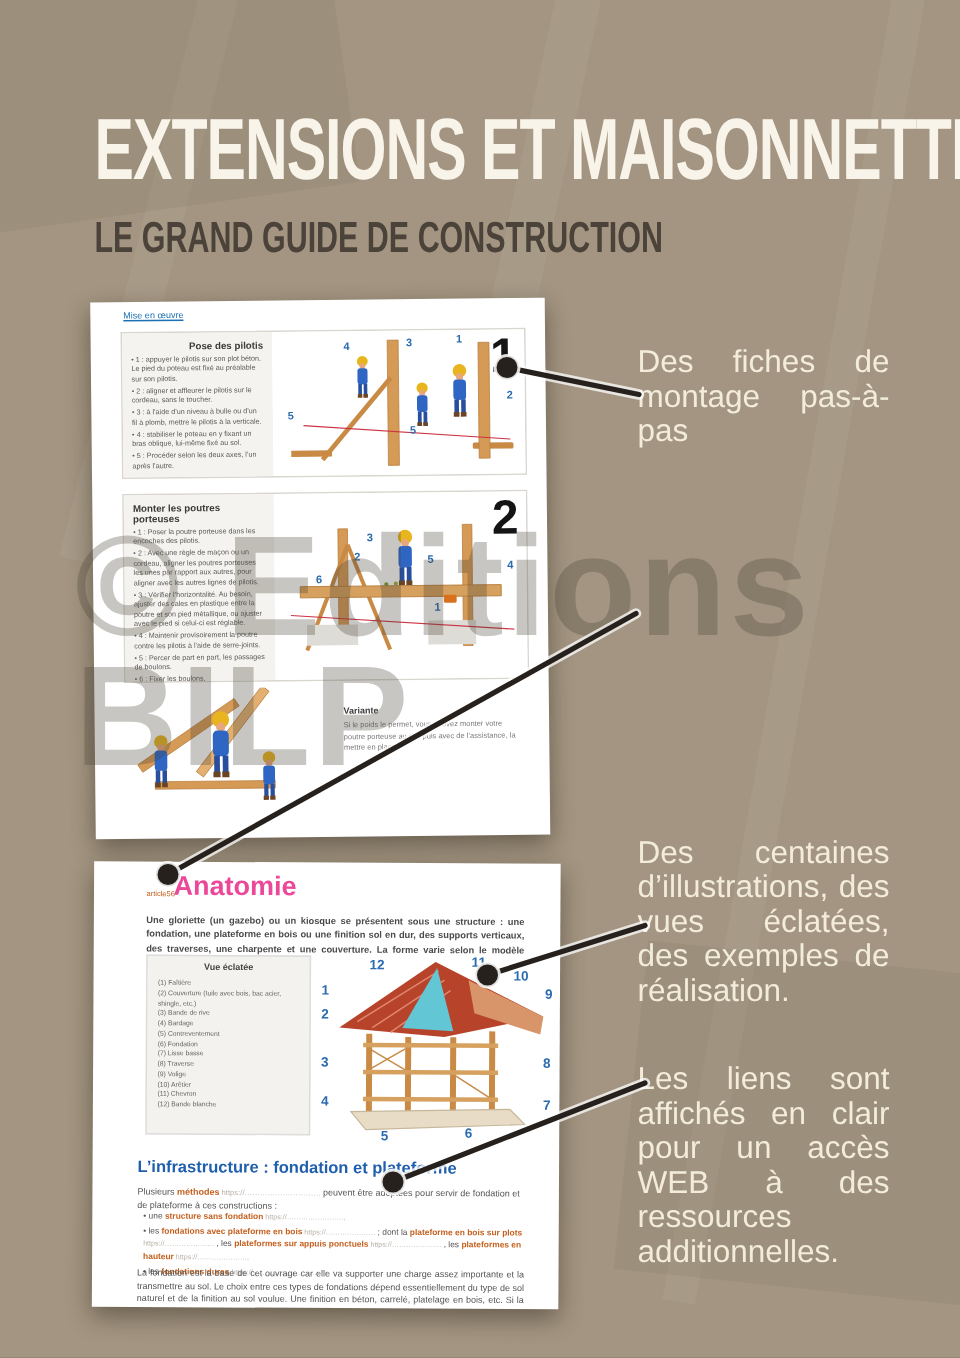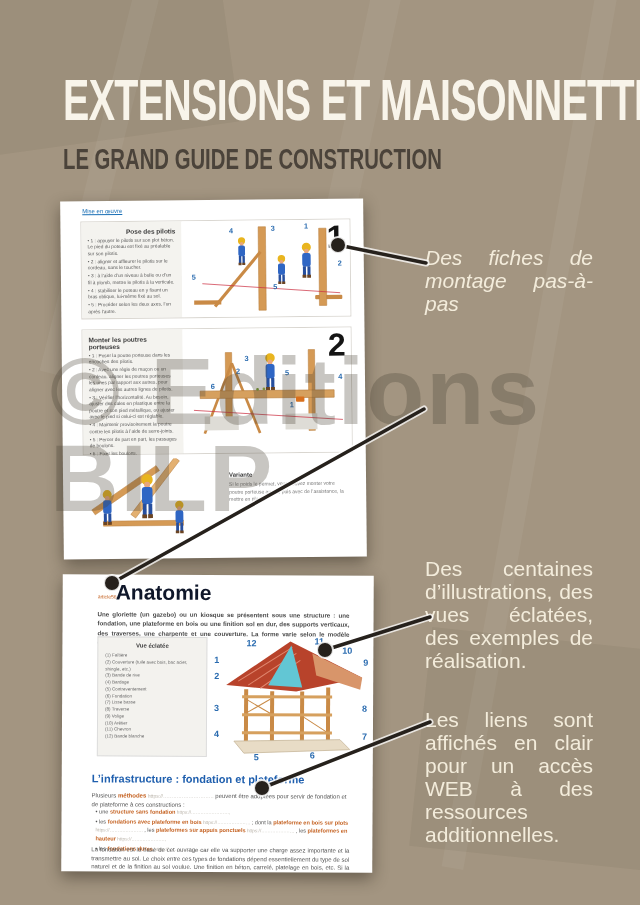--- a/index.html
+++ b/index.html
@@ -32,21 +32,21 @@
   .steps{margin:0;padding:0;list-style:none;}
   .steps li{font-size:4.8px;color:#5a5a5a;line-height:1.35;margin-bottom:1.5px;}
   .steps li::before{content:"• ";}
   .bignum{position:absolute;right:5px;top:1px;font-size:32px;font-weight:bold;color:#141414;line-height:1;}
   .variantblock{position:absolute;left:20px;top:258px;width:268px;height:94px;}
   .vartxt{position:absolute;left:146px;top:14px;width:116px;}
   .vartxt h5{font-size:6px;color:#3b3b3b;margin:0 0 3px;}
   .vartxt p{font-size:5px;color:#7a7a7a;margin:0;line-height:1.5;}
 
   .artTag{position:absolute;left:35px;top:19px;font-size:5px;color:#c4601f;}
-  .anatomie{position:absolute;left:53px;top:6px;font-size:21px;font-weight:bold;color:#0f172a;}
+  .anatomie{position:absolute;left:53px;top:6px;font-size:18px;font-weight:bold;color:#ec4899;}
   .intro{position:absolute;left:35px;top:35px;width:252px;font-size:6.2px;font-weight:bold;
          color:#4a4a4a;text-align:justify;line-height:1.5;}
   .explBox{position:absolute;left:35px;top:62px;width:110px;height:120px;background:#f3f2ee;
            border:1px solid #ddd;padding:4px;box-sizing:border-box;}
   .explBox h5{font-size:6px;color:#444;text-align:center;margin:1px 0 4px;}
   .explList{margin:0;padding-left:3px;list-style:none;}
   .explList li{font-size:4.5px;color:#666;line-height:1.5;}
   .gazArea{position:absolute;left:150px;top:58px;width:160px;height:128px;}
 
   .infraTitle{position:absolute;left:30px;top:198px;font-size:11px;font-weight:bold;color:#1f5fae;}
@@ -55,21 +55,21 @@
   .infraList li{font-size:5.6px;color:#555;line-height:1.55;margin-bottom:1px;}
   .infraList li::before{content:"• ";}
   .olink{color:#c4601f;font-weight:bold;text-decoration:none;}
   .url{color:#b9b3a9;font-size:0.85em;}
   .infraFooter{position:absolute;left:30px;top:271px;width:258px;font-size:6px;color:#555;
                text-align:justify;line-height:1.45;}
 
   
   .ann{position:absolute;left:425px;width:168px;font-size:21px;line-height:1.1;
        color:#f3ecdb;text-align:justify;z-index:15;}
-  #ann1{top:246px;font-style:italic;} #ann2{top:341px;} #ann3{top:557px;} #ann4{top:708px;}
+  #ann1{top:230px;} #ann2{top:341px;} #ann3{top:557px;} #ann4{top:708px;}
 
   
   .watermark{position:absolute;left:50px;top:348px;z-index:20;pointer-events:none;
              font-weight:bold;color:rgba(74,66,54,0.30);font-size:95px;line-height:0.92;letter-spacing:2px;}
 
   
   .connectors{position:absolute;left:0;top:0;z-index:30;pointer-events:none;}
   svg text{font-family:"Liberation Sans",sans-serif;}
   .partnum{fill:#2b6cb0;font-size:7px;font-weight:bold;}
   .gaznum{fill:#2b6cb0;font-size:9px;font-weight:bold;}

